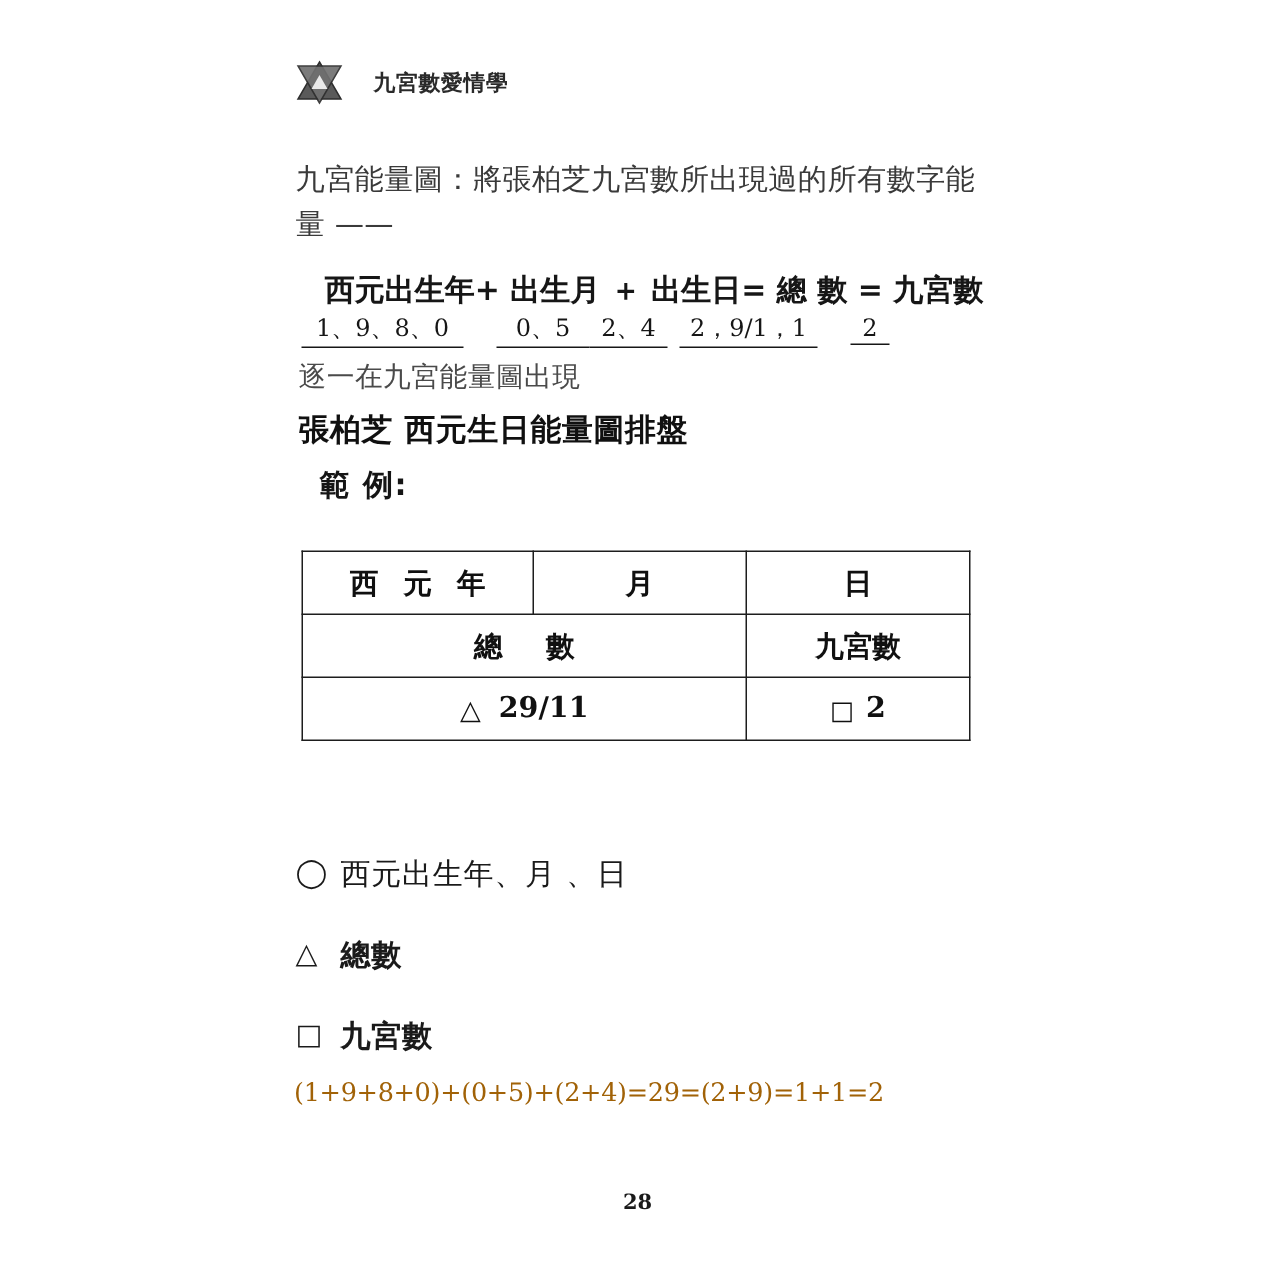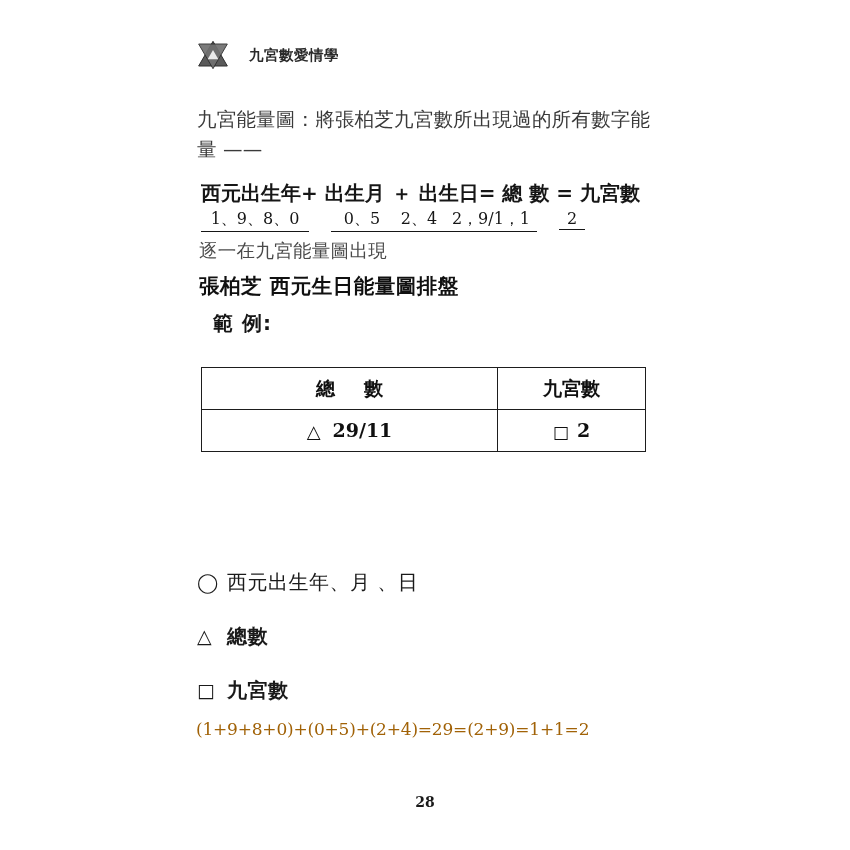--- a/index.html
+++ b/index.html
@@ -61,20 +61,21 @@
   .formula {
     position: absolute;
     left: 201px;
     top: 180px;
     width: 470px;
   }
   .formula-row {
     display: flex;
     align-items: baseline;
     white-space: nowrap;
+    justify-content: center;
   }
   .formula-terms {
     font-family: "DejaVu Sans", "Liberation Sans", sans-serif;
     font-size: 20px;
     font-weight: bold;
     color: #161616;
     letter-spacing: 0px;
   }
   .formula-values {
     margin-top: 2px;
@@ -84,21 +85,21 @@
   }
   .fv {
     display: inline-block;
     border-bottom: 1.4px solid #161616;
     padding-bottom: 1px;
     text-align: center;
   }
   .fv-year  { width: 108px; }
   .fv-month { width: 62px;  margin-left: 22px; }
   .fv-day   { width: 52px;  }
-  .fv-total { width: 92px;   }
+  .fv-total { width: 92px;  margin-left: 8px;  }
   .fv-nine  { width: 26px;  margin-left: 22px; }
 
   
   .line-sub {
     position: absolute;
     left: 199px;
     top: 238px;
     font-size: 18.5px;
     color: #4a4a4a;
     letter-spacing: 0.3px;
@@ -247,20 +248,25 @@
       <span class="fv fv-year">1、9、8、0</span><span class="fv fv-month">0、5</span><span class="fv fv-day">2、4</span><span class="fv fv-total">2，9/1，1</span><span class="fv fv-nine">2</span>
     </div>
   </div>
 
   <div class="line-sub">逐一在九宮能量圖出現</div>
   <div class="line-heading">張柏芝 西元生日能量圖排盤</div>
   <div class="line-example">範 例:</div>
 
   <table class="chart-table">
     <tbody>
+      <tr>
+        <td class="th-cell" style="width:154px">西 元 年</td>
+        <td class="th-cell tight" style="width:142px">月</td>
+        <td class="th-cell tight" style="width:149px">日</td>
+      </tr>
       <tr>
         <td class="th-cell" colspan="2">總　數</td>
         <td class="th-cell tight">九宮數</td>
       </tr>
       <tr>
         <td class="val-cell" colspan="2"><span class="glyph-tri">△</span><span>29/11</span></td>
         <td class="val-cell"><span class="glyph-sq">□</span><span>2</span></td>
       </tr>
     </tbody>
   </table>

